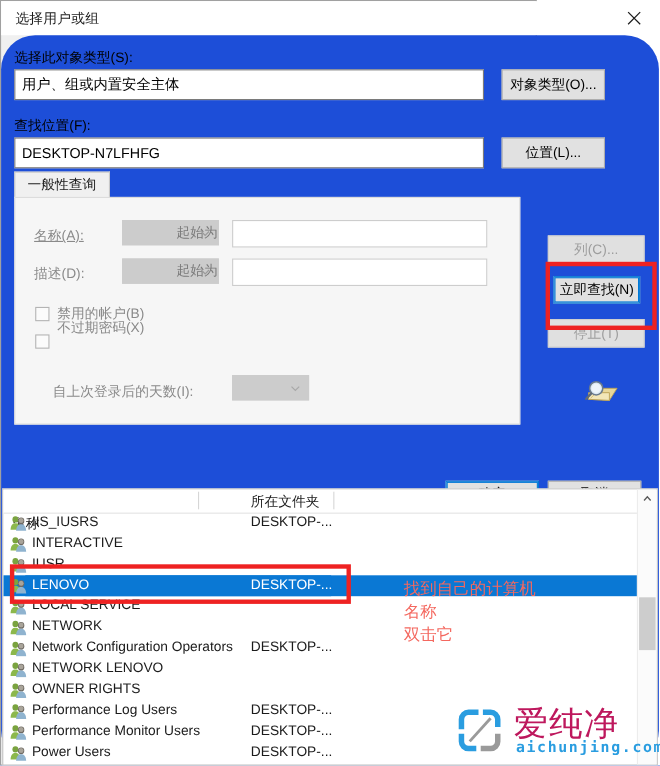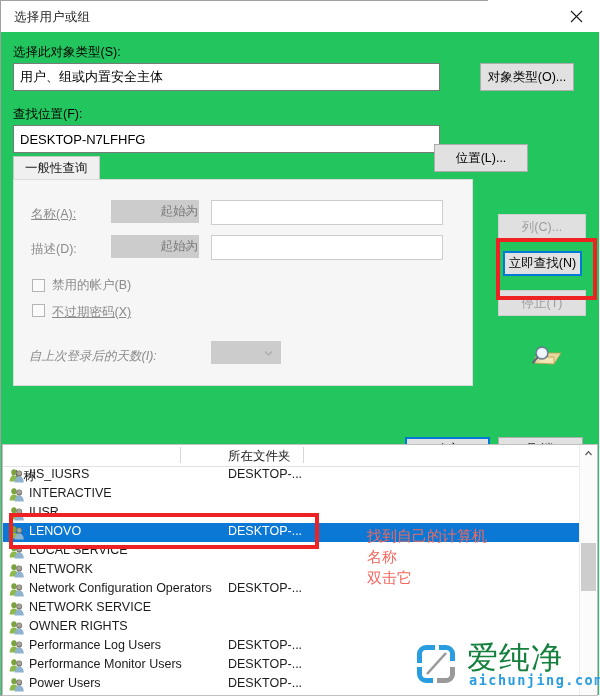--- a/index.html
+++ b/index.html
@@ -15,39 +15,39 @@
   }
   .dialog{position:absolute;left:0;top:0;width:488px;height:696px;background:#f0f0f0;box-sizing:border-box;border:1px solid #a0a0a0;}
 
   
   .titlebar{position:absolute;left:0;top:0;width:598px;height:31px;background:#ffffff;}
   .title-text{position:absolute;left:13px;top:8px;font-size:12.5px;color:#1b1b1b;letter-spacing:.2px;}
   .close-btn{position:absolute;right:0;top:0;width:46px;height:31px;display:flex;align-items:center;justify-content:center;color:#1b1b1b;font-size:15px;line-height:1;}
   .close-btn svg{display:block;}
 
   
-  .body{position:absolute;left:0;top:31px;width:598px;height:663px;background:#22c55e;}
+  .body{position:absolute;left:0;top:31px;width:598px;height:663px;background:#1d4ed8;border-radius:31px;}
 
   .lbl{position:absolute;font-size:12.5px;color:#000;}
   .lbl-dim{color:#8a8a8a;}
 
   .textfield{position:absolute;background:#fff;border:1px solid #7a7a7a;box-sizing:border-box;
              font-size:13px;color:#000;padding:2px 6px;display:flex;align-items:center;}
   .btn{position:absolute;box-sizing:border-box;background:#e1e1e1;border:1px solid #adadad;
        display:flex;align-items:center;justify-content:center;font-size:12.5px;color:#000;}
   .btn.focus{border:1px solid #0078d7;outline:1px solid #0078d7;outline-offset:-2px;background:#e1e1e1;}
   .btn.disabled{color:#9d9d9d;background:#e0e0e0;border-color:#cfcfcf;}
 
   
   #obj-type-field{left:12px;top:31px;width:427px;height:28px;}
-  #obj-type-btn{left:455px;top:31px;width:94px;height:28px;margin-left:24px;}
+  #obj-type-btn{left:455px;top:31px;width:94px;height:28px;}
   #lbl-obj-type{left:12px;top:12px;}
   #lbl-location{left:12px;top:74px;}
   #location-field{left:12px;top:93px;width:427px;height:28px;}
-  #location-btn{left:433px;top:93px;width:94px;height:28px;margin-top:19px;}
+  #location-btn{left:455px;top:93px;width:94px;height:28px;}
 
   
   .tabstrip{position:absolute;left:12px;top:124px;width:460px;height:24px;}
   .tab{position:absolute;left:0;top:0;height:24px;padding:0 11px;background:#f0f0f0;
        border:1px solid #c8c8c8;border-bottom:none;box-sizing:border-box;
        display:flex;align-items:center;font-size:12.5px;color:#1b1b1b;}
   .groupbox{position:absolute;left:12px;top:147px;width:460px;height:207px;background:#f6f6f6;border:1px solid #dcdcdc;box-sizing:border-box;}
 
   .combo{position:absolute;background:#cccccc;border:1px solid #cccccc;box-sizing:border-box;
          display:flex;align-items:center;font-size:12.5px;color:#7a7a7a;padding-left:7px;justify-content:flex-end;}
@@ -92,21 +92,21 @@
   .vscroll .up{top:0;}
   .vscroll .thumb{position:absolute;left:1px;top:98px;width:15px;height:48px;background:#cdcdcd;}
 
   
   .annot{position:absolute;color:#f4685f;font-size:15px;line-height:21px;font-family:Liberation Sans, sans-serif;white-space:pre-line;}
   #annot-main{left:366px;top:524px;}
 
   
   .watermark{position:absolute;left:412px;top:638px;width:180px;height:52px;}
   .wm-mark{position:absolute;left:0;top:2px;width:46px;height:46px;}
-  .wm-cn{position:absolute;left:54px;top:-2px;font-size:31px;color:#15803d;letter-spacing:1px;font-family:Liberation Sans, sans-serif;}
+  .wm-cn{position:absolute;left:54px;top:-2px;font-size:31px;color:#be185d;letter-spacing:1px;font-family:Liberation Sans, sans-serif;}
   .wm-url{position:absolute;left:56px;top:33px;font-size:13.5px;color:#2a9de0;letter-spacing:1.5px;font-family:"DejaVu Sans Mono","Liberation Mono",monospace;font-weight:bold;}
 </style>
 </head>
 <body>
 
 <div class="dialog">
 
   <div class="titlebar">
     <div class="title-text">选择用户或组</div>
     <div class="close-btn">
@@ -154,23 +154,23 @@
               <polyline points="1,3 4.5,6.5 8,3" fill="none" stroke="#9b9b9b" stroke-width="1.1"></polyline>
             </svg>
         </span>
       </div>
       <div class="textfield" style="left:197px;top:55px;width:232px;height:25px;border-color:#cdcdcd;"></div>
 
       <div class="chk" style="left:18px;top:99px;"></div>
       <div class="lbl lbl-dim" style="left:38px;top:97px;">禁用的帐户(B)</div>
 
       <div class="chk" style="left:18px;top:124px;"></div>
-      <div class="lbl lbl-dim" style="left:38px;top:124px;text-decoration:underline;">不过期密码(X)</div>
-
-      <div class="lbl lbl-dim" style="left:15px;top:168px;font-style:italic;">自上次登录后的天数(I):</div>
+      <div class="lbl lbl-dim" style="left:38px;top:110px;">不过期密码(X)</div>
+
+      <div class="lbl lbl-dim" style="left:34px;top:168px;">自上次登录后的天数(I):</div>
       <div class="combo" style="left:197px;top:161px;width:70px;height:23px;">
         <span></span>
         <span class="arrow">
           <svg width="9" height="9" viewBox="0 0 9 9">
               <polyline points="1,3 4.5,6.5 8,3" fill="none" stroke="#a8a8a8" stroke-width="1.1"></polyline>
             </svg>
         </span>
       </div>
     </div>
 
@@ -284,21 +284,21 @@
           <span class="fld">DESKTOP-...</span>
         </div>
         <div class="row">
           <span class="ico"><svg width="16" height="15" viewBox="0 0 16 15">
               <ellipse cx="5" cy="4.2" rx="2.7" ry="2.9" fill="#7aa33f"></ellipse>
               <path d="M0.6 13.5 C0.8 9.2 2.6 7.6 5 7.6 C7.4 7.6 9.2 9.2 9.4 13.5 Z" fill="#8cb84c"></path>
               <ellipse cx="10.2" cy="5.6" rx="2.9" ry="3.1" fill="#6f6a63"></ellipse>
               <path d="M5.6 14.6 C5.8 10.3 7.8 8.6 10.2 8.6 C12.6 8.6 14.6 10.3 14.8 14.6 Z" fill="#8fb3cf"></path>
               <ellipse cx="10.2" cy="5.2" rx="2.2" ry="2.3" fill="#a9a49a"></ellipse>
             </svg></span>
-          <span class="nm">NETWORK SERVICE</span>
+          <span class="nm">NETWORK LENOVO</span>
           <span class="fld"></span>
         </div>
         <div class="row">
           <span class="ico"><svg width="16" height="15" viewBox="0 0 16 15">
               <ellipse cx="5" cy="4.2" rx="2.7" ry="2.9" fill="#7aa33f"></ellipse>
               <path d="M0.6 13.5 C0.8 9.2 2.6 7.6 5 7.6 C7.4 7.6 9.2 9.2 9.4 13.5 Z" fill="#8cb84c"></path>
               <ellipse cx="10.2" cy="5.6" rx="2.9" ry="3.1" fill="#6f6a63"></ellipse>
               <path d="M5.6 14.6 C5.8 10.3 7.8 8.6 10.2 8.6 C12.6 8.6 14.6 10.3 14.8 14.6 Z" fill="#8fb3cf"></path>
               <ellipse cx="10.2" cy="5.2" rx="2.2" ry="2.3" fill="#a9a49a"></ellipse>
             </svg></span>

